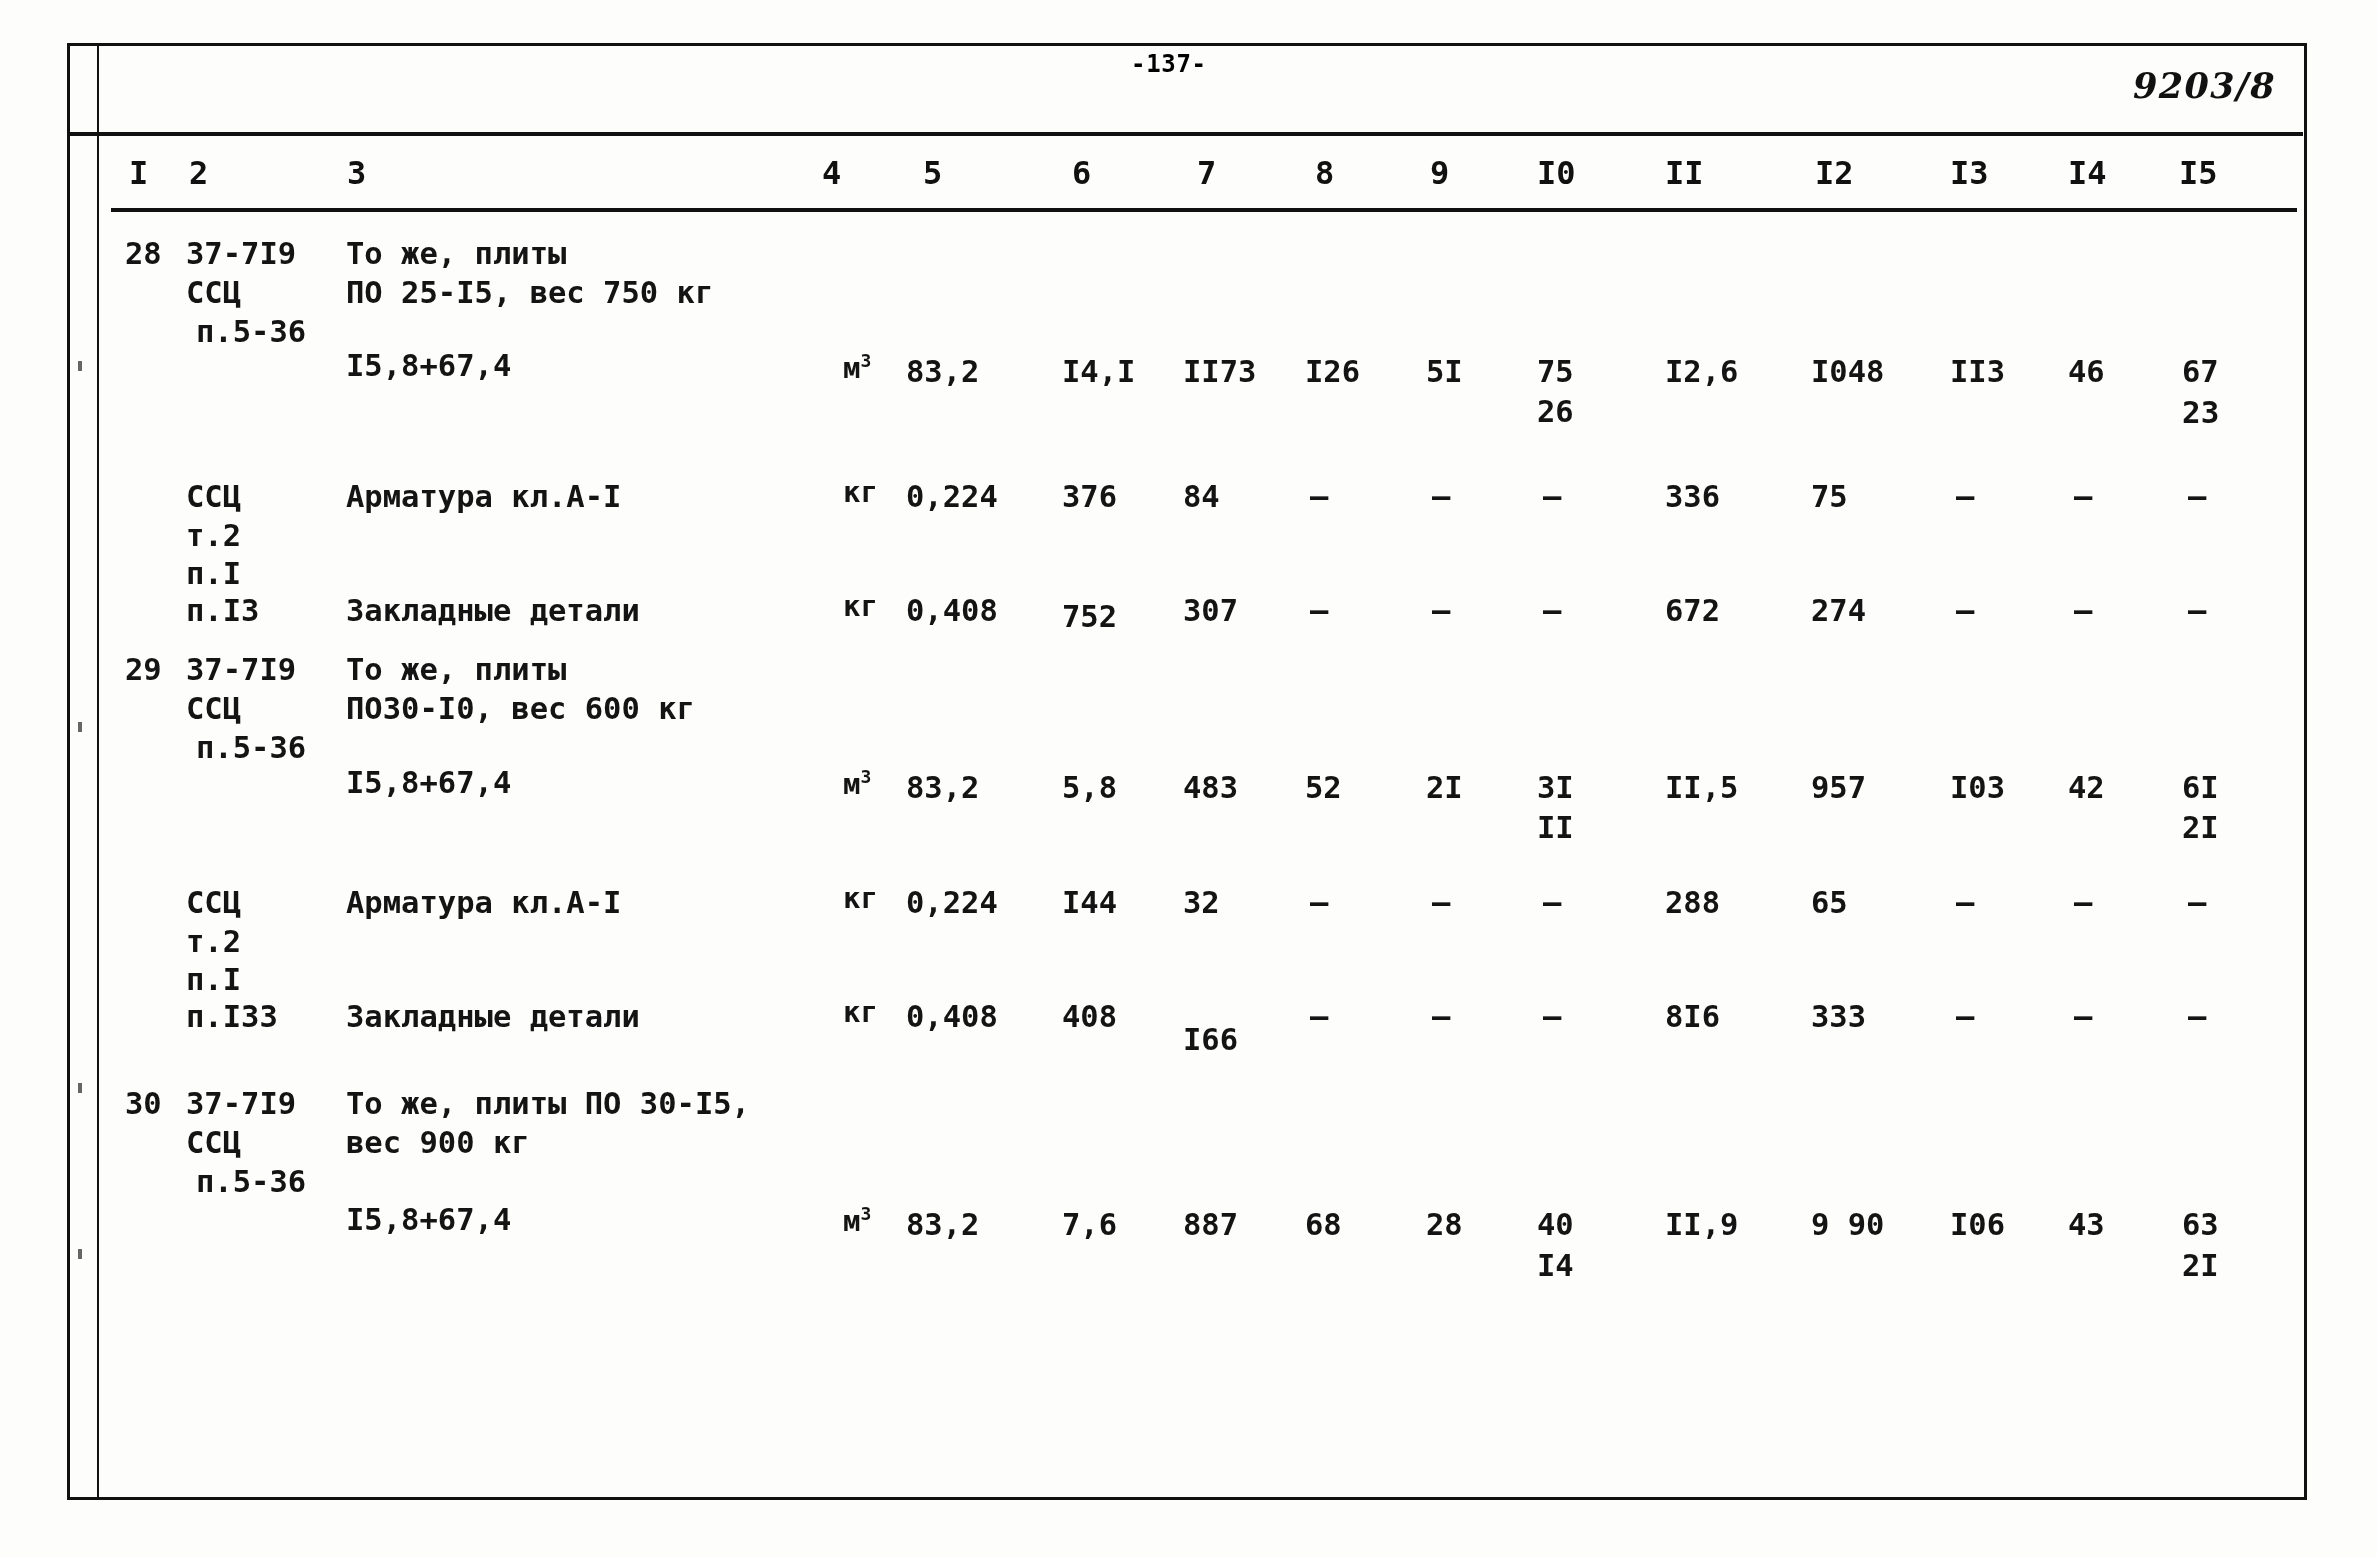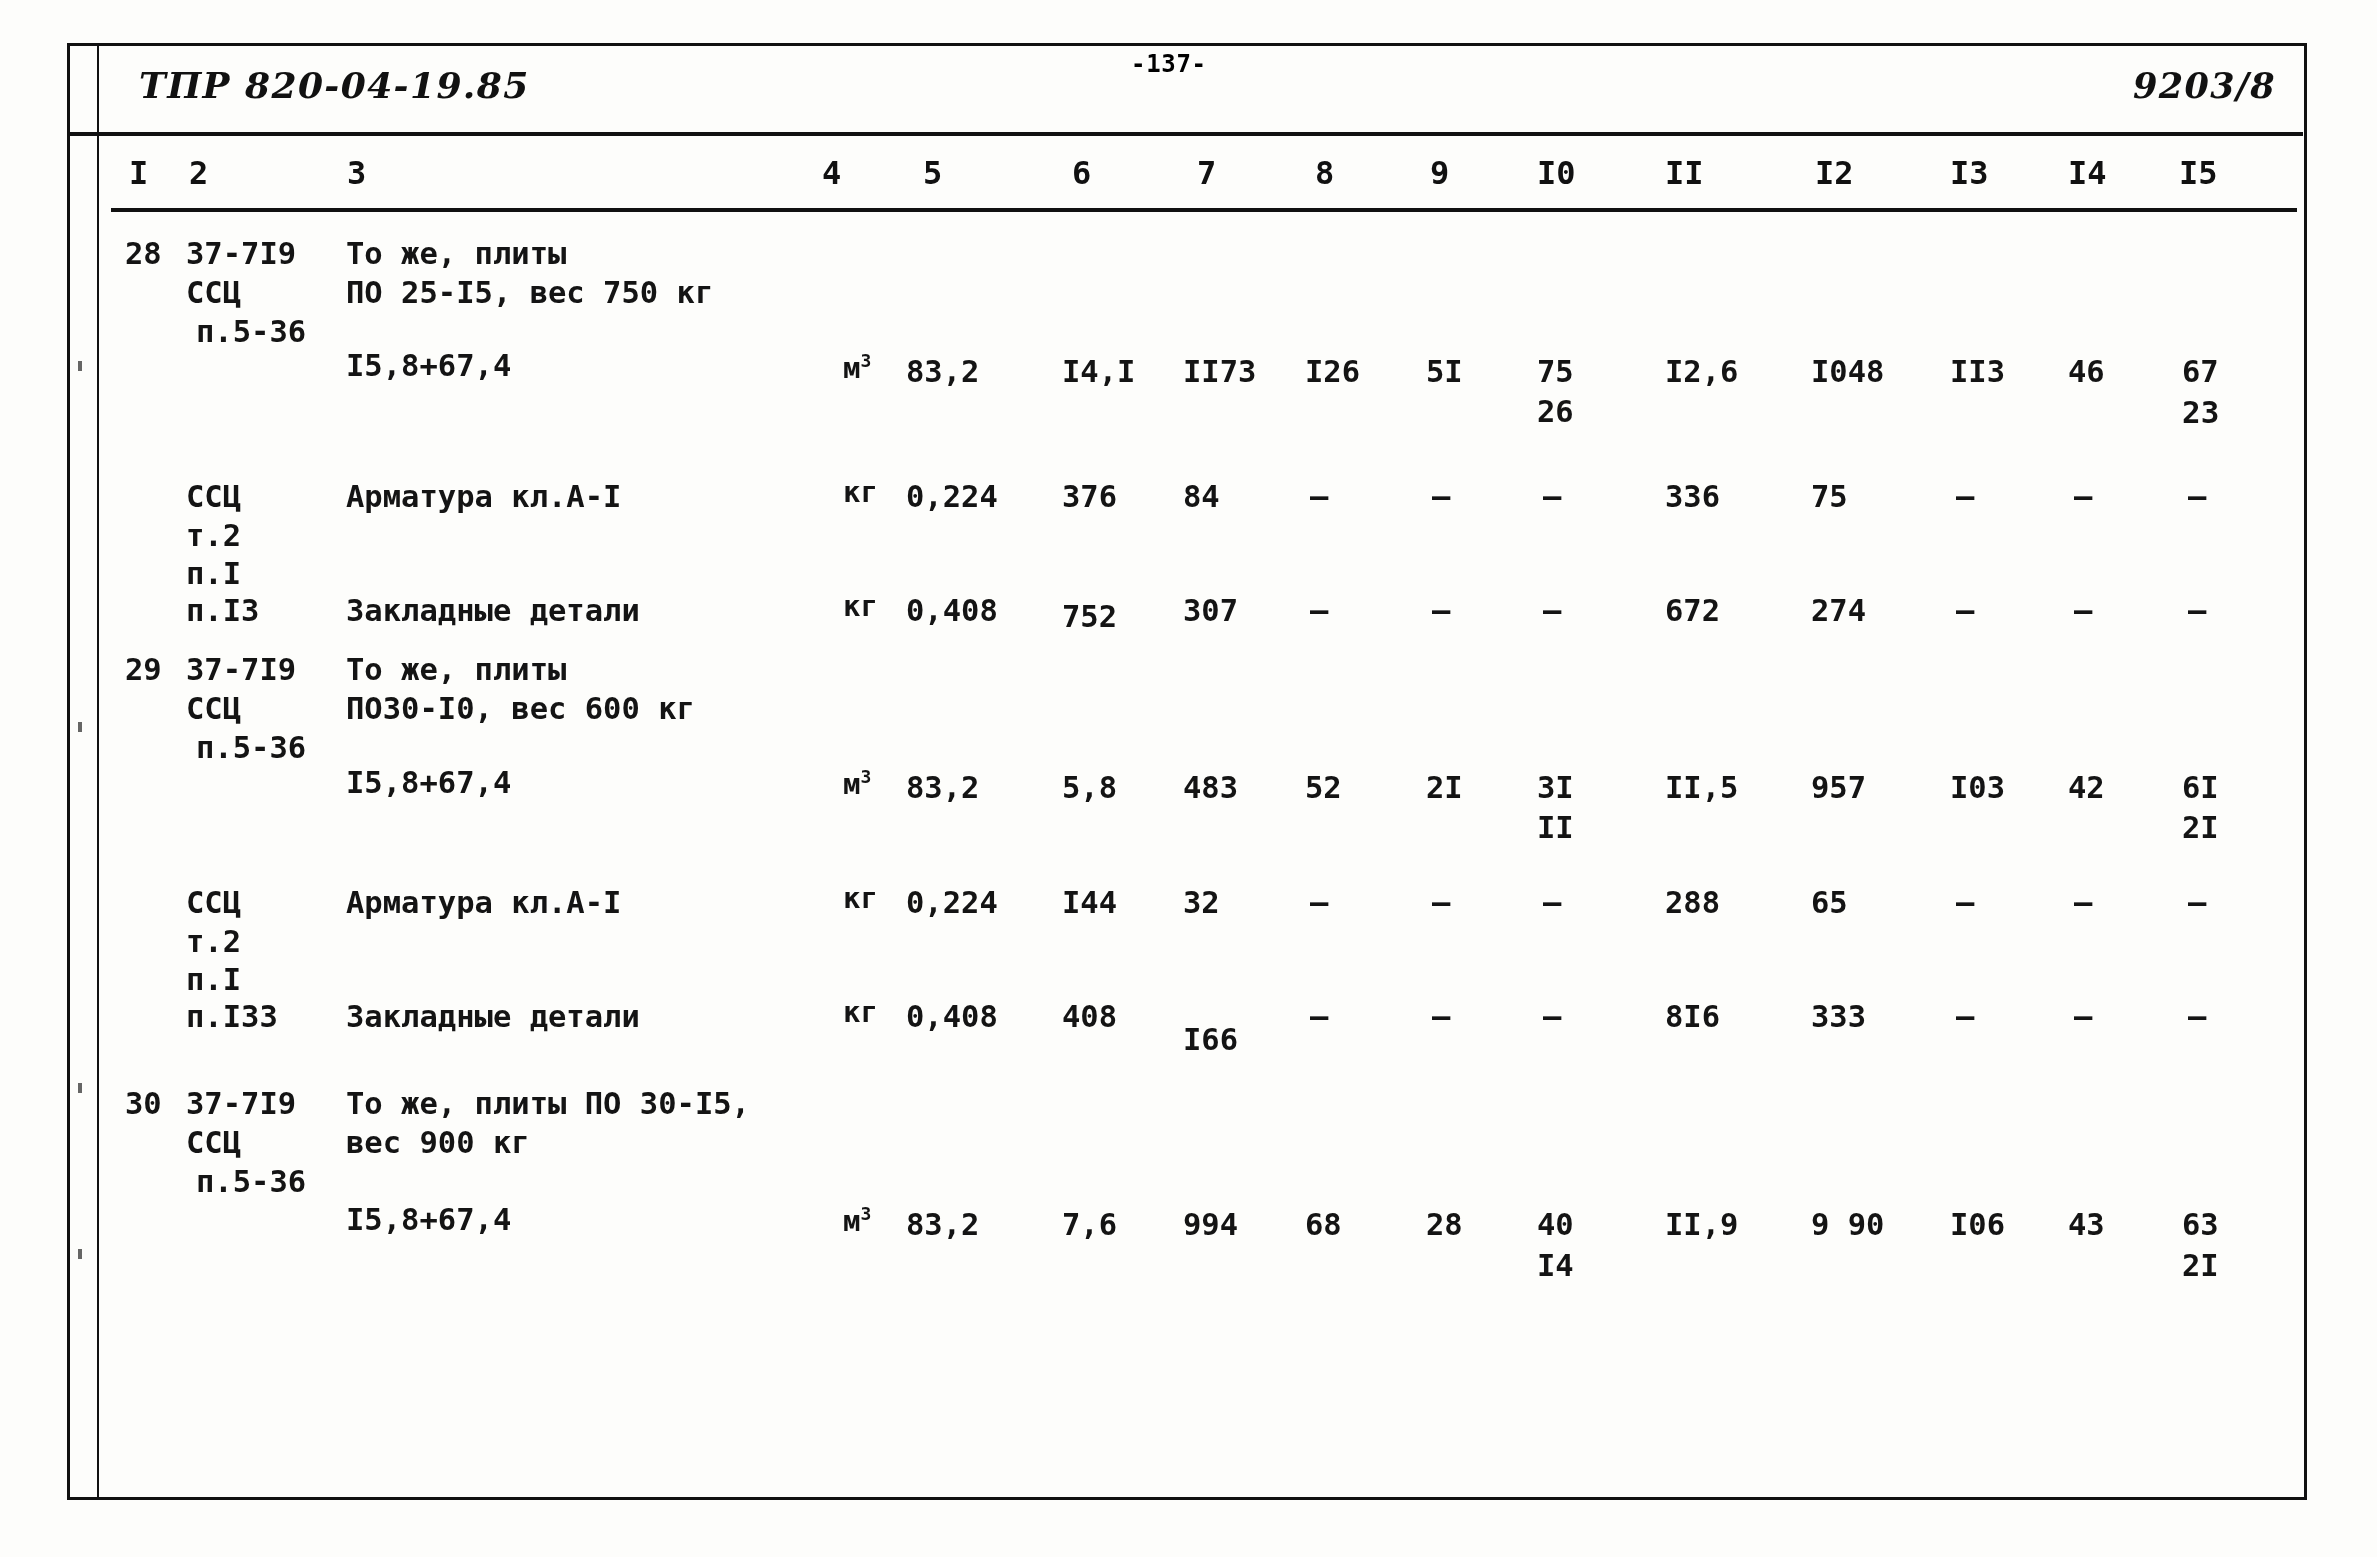--- a/index.html
+++ b/index.html
@@ -150,21 +150,20 @@
 
   <div id="frame"></div>
   <div id="frame-inner-left"></div>
 
   <div class="speck" style="left:78px; top:361px;"></div>
   <div class="speck" style="left:78px; top:722px;"></div>
   <div class="speck" style="left:78px; top:1083px;"></div>
   <div class="speck" style="left:78px; top:1249px;"></div>
 
   <div id="hdr">
-    <div id="doc-code" class="hand">ТПР 820-04-19.85</div>
     <div id="page-num">-137-</div>
     <div id="sheet-code" class="hand">9203/8</div>
   </div>
 
   <div class="hrule" id="rule-top"></div>
 
   <div id="colhdr">
       <div class="colnum" style="left: 129px;">I</div>
       <div class="colnum" style="left: 189px;">2</div>
       <div class="colnum" style="left: 347px;">3</div>
@@ -289,21 +288,21 @@
       <div class="cell" style="left: 125px; top: 864px;">30</div>
       <div class="cell" style="left: 186px; top: 864px;">37-7I9</div>
       <div class="cell" style="left: 186px; top: 903px;">ССЦ</div>
       <div class="cell" style="left: 196px; top: 942px;">п.5-36</div>
       <div class="cell" style="left: 346px; top: 864px;">То же, плиты ПО 30-I5,</div>
       <div class="cell" style="left: 346px; top: 903px;">вес 900 кг</div>
       <div class="cell" style="left: 346px; top: 980px;">I5,8+67,4</div>
       <div class="cell c-unit" style="left: 843px; top: 981px;">м<span class="sup">3</span></div>
       <div class="cell num" style="left: 906px; top: 985px;">83,2</div>
       <div class="cell num" style="left: 1062px; top: 985px;">7,6</div>
-      <div class="cell num" style="left: 1183px; top: 985px;">994</div>
+      <div class="cell num" style="left: 1183px; top: 985px;">887</div>
       <div class="cell num" style="left: 1305px; top: 985px;">68</div>
       <div class="cell num" style="left: 1426px; top: 985px;">28</div>
       <div class="cell num" style="left: 1537px; top: 985px;">40</div>
       <div class="cell num" style="left: 1537px; top: 1026px; font-size: 30.5px;">I4</div>
       <div class="cell num" style="left: 1665px; top: 985px;">II,9</div>
       <div class="cell num" style="left: 1811px; top: 985px;">9 90</div>
       <div class="cell num" style="left: 1950px; top: 985px;">I06</div>
       <div class="cell num" style="left: 2068px; top: 985px;">43</div>
       <div class="cell num" style="left: 2182px; top: 985px;">63</div>
       <div class="cell num" style="left: 2182px; top: 1026px; font-size: 30.5px;">2I</div>

